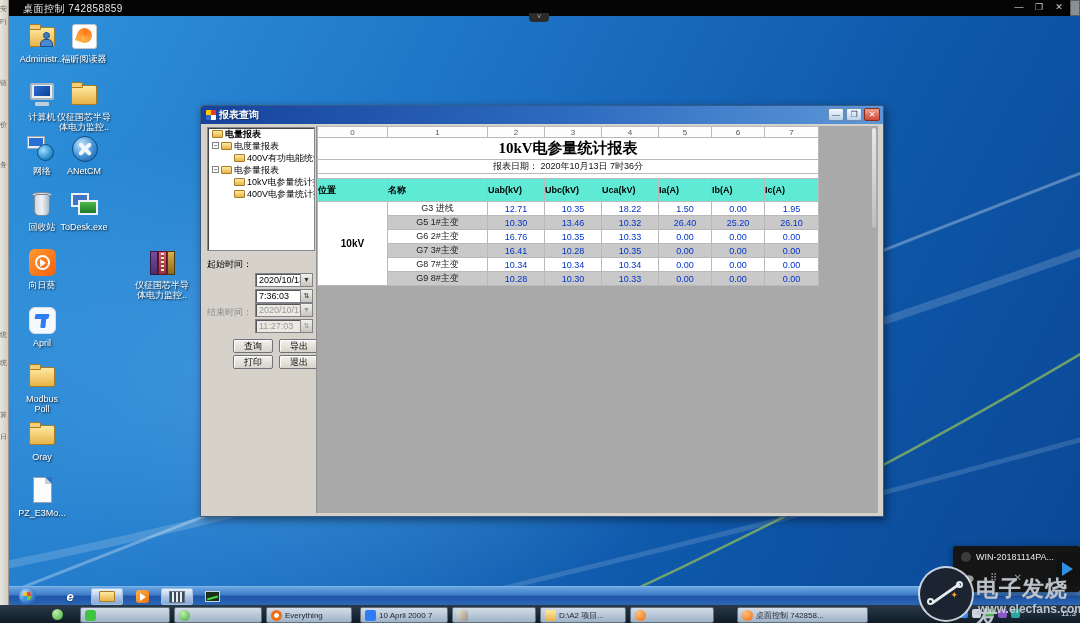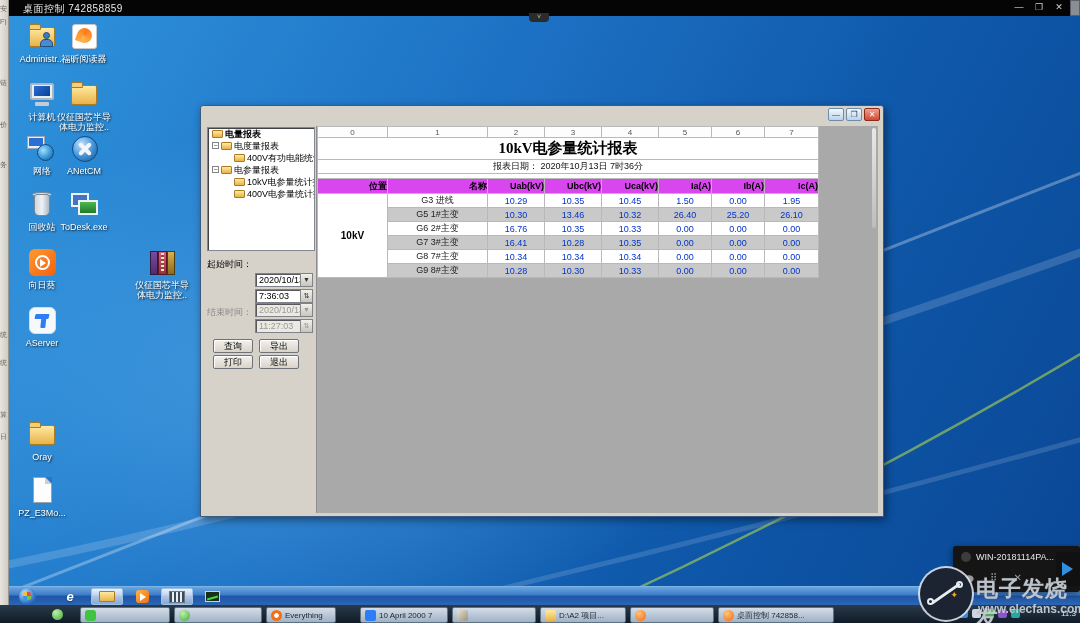--- a/index.html
+++ b/index.html
@@ -94,31 +94,31 @@
   .tfold { display:inline-block; width:11px; height:8px; background:linear-gradient(180deg,#ffe9a0,#e8b34a); border:1px solid #a97c22; border-radius:1px; vertical-align:-1px; margin-right:2px; }
   .trow.b { font-weight:bold; }
   .ind1 { padding-left:4px; } .ind3 { padding-left:26px; }
 
   .ctl-label { position:absolute; font-size:9px; color:#000; }
   .ctl-label.dis { color:#8a8a8a; }
   .combo,.spin { position:absolute; width:58px; height:14px; background:#fff; border:1px solid #7f8389; box-shadow:inset 1px 1px 0 #55585c; font-size:9px; line-height:12px; padding-left:3px; color:#000; }
   .combo .dd,.spin .ud { position:absolute; right:0; top:0; width:12px; height:12px; background:linear-gradient(180deg,#f2f1ee,#c9c5bc); border-left:1px solid #8a8a8a; font-size:7px; text-align:center; line-height:11px; color:#333; }
   .dis .dd,.dis .ud { color:#9a9a9a; }
   .combo.dis,.spin.dis { background:#ece9e2; color:#9a9a9a; }
-  .pbtn { position:absolute; width:40px; height:14px; background:linear-gradient(180deg,#f4f2ee,#d8d4ca); border:1px solid #6f7278; border-radius:2px; font-size:9px; text-align:center; line-height:13px; color:#000; box-shadow:1px 1px 0 #fff inset; }
+  .pbtn { position:absolute; width:40px; height:14px; background:linear-gradient(180deg,#f4f2ee,#d8d4ca); border:1px solid #6f7278; border-radius:2px; font-size:9px; text-align:center; line-height:13px; color:#000; box-shadow:1px 1px 0 #fff inset;margin-left:20px; }
 
   
   #tbl-area { position:absolute; left:115px; top:20px; width:562px; height:387px; background:#a9a9a9; border-left:1px solid #8f8f8f; }
   #rpt { border-collapse:collapse; table-layout:fixed; width:501px; background:#fff; }
   #rpt td { border:1px solid #b9b9b9; overflow:hidden; white-space:nowrap; }
   #rpt .num { height:11px; font-size:8px; color:#555; text-align:center; background:#fdfdfd; }
   #rpt .ttl { height:22px; font-size:15px; font-weight:bold; text-align:center; font-family:"Liberation Serif", serif; color:#000; }
   #rpt .date { height:13px; font-size:9px; text-align:center; color:#111; }
   #rpt .gap { height:5px; background:#fff; }
-  #rpt .hdr { height:15px; font-size:9px; font-weight:bold; text-align:right; background:#d946ef; color:#000; }
+  #rpt .hdr { height:23px; font-size:9px; font-weight:bold; text-align:left; background:#5eead4; color:#000; }
   #rpt .loc { font-size:10px; font-weight:bold; text-align:center; background:#fff; color:#000; }
   #rpt .nm { height:13px; font-size:9px; text-align:center; color:#222; }
   #rpt .val { font-size:9px; text-align:center; color:#0033cc; }
   #rpt tr.alt .nm, #rpt tr.alt .val { background:#c9c9c9; }
   #tbl-sb { position:absolute; right:2px; top:2px; width:4px; height:100px; background:linear-gradient(180deg,#e8e8e8,#bdbdbd); border-radius:2px; }
 
   
   #rtaskbar { left:9px; top:586px; width:1071px; height:19px; background:linear-gradient(180deg,#6aa6e0 0%,#3c7ac8 45%,#1e55a8 50%,#2c66b4 100%); border-top:1px solid #7db4e8; z-index:4; }
   #start-orb { position:absolute; left:10px; top:1px; width:17px; height:17px; border-radius:50%; background:radial-gradient(circle at 35% 30%,#bfe0ff,#3a7fd0 55%,#123f86); border:1px solid #0d3succeed68; }
   #start-orb .flag { position:absolute; left:4px; top:4px; width:8px; height:8px; border-radius:2px; background:conic-gradient(#e84c3d 0 25%,#7bc142 0 50%,#2f9be0 0 75%,#f5c028 0); transform:rotate(-8deg); }
@@ -278,39 +278,51 @@
         </div>
       <div class="lbl">仪征国芯半导
 体电力监控..</div>
     </div>
     <div class="dicon" style="left:4px;top:290px">
       <div class="glyph ic-todesk">
           <i class="g-base sq"></i>
           <i class="g-base t1"></i>
           <i class="g-base t2"></i>
         </div>
-      <div class="lbl">AServer</div>
+      <div class="lbl">April</div>
+    </div>
+    <div class="dicon" style="left:4px;top:346px">
+      <div class="glyph ic-folder">
+          <i class="g-base f1"></i>
+          <i class="g-base f2"></i>
+        </div>
+      <div class="lbl">Modbus
+Poll</div>
     </div>
     <div class="dicon" style="left:4px;top:404px">
       <div class="glyph ic-folder">
           <i class="g-base f1"></i>
           <i class="g-base f2"></i>
         </div>
       <div class="lbl">Oray</div>
     </div>
     <div class="dicon" style="left:4px;top:460px">
       <div class="glyph ic-doc">
           <i class="g-base p1"></i>
           <i class="g-base p2"></i>
         </div>
       <div class="lbl">PZ_E3Mo...</div>
     </div>
   </div>
 
   <div class="abs" id="rwin">
+    <div id="rwin-tb">
+      <div id="rwin-ico"></div>
+      <div id="rwin-title">报表查询</div>
+    </div>
     <div id="rwin-btns">
       <div class="wbtn">—</div>
       <div class="wbtn">❐</div>
       <div class="wbtn" id="rwin-close">✕</div>
     </div>
 
     <div id="tree-box">
       <div class="trow b ind1"><span class="tfold"></span><span>电量报表</span></div>
       <div class="trow ind1"><span class="exp">−</span><span class="tfold"></span><span>电度量报表</span></div>
       <div class="trow ind3"><span class="tfold"></span><span>400V有功电能统计报表</span></div>
@@ -369,23 +381,23 @@
               <td class="hdr">Uab(kV)</td>
               <td class="hdr">Ubc(kV)</td>
               <td class="hdr">Uca(kV)</td>
               <td class="hdr">Ia(A)</td>
               <td class="hdr">Ib(A)</td>
               <td class="hdr">Ic(A)</td>
         </tr>
         <tr>
           <td class="loc" rowspan="6">10kV</td>
           <td class="nm">G3 进线</td>
-              <td class="val">10.29</td>
+              <td class="val">12.71</td>
               <td class="val">10.35</td>
-              <td class="val">10.45</td>
+              <td class="val">18.22</td>
               <td class="val">1.50</td>
               <td class="val">0.00</td>
               <td class="val">1.95</td>
         </tr>
         <tr class="alt">
           <td class="nm">G5 1#主变</td>
               <td class="val">10.30</td>
               <td class="val">13.46</td>
               <td class="val">10.32</td>
               <td class="val">26.40</td>
@@ -463,41 +475,41 @@
     <i class="hico h-chrome abs" style="left:18px;top:4px"></i>
     <i class="hico h-green abs" style="left:52px;top:4px"></i>
     <div class="hbtn" style="left:80px;width:90px">
         <i class="hico h-wechat"></i>
         <span></span>
       </div>
     <div class="hbtn" style="left:174px;width:88px">
         <i class="hico h-green"></i>
         <span></span>
       </div>
-    <div class="hbtn" style="left:266px;width:70px">
+    <div class="hbtn" style="left:266px;width:86px">
         <i class="hico h-everything"></i>
         <span>Everything</span>
       </div>
     <div class="hbtn" style="left:360px;width:88px">
         <i class="hico h-txt"></i>
         <span>10 April 2000 7</span>
       </div>
     <div class="hbtn" style="left:452px;width:84px">
         <i class="hico h-pencil"></i>
         <span></span>
       </div>
     <div class="hbtn" style="left:540px;width:86px">
         <i class="hico h-folder"></i>
         <span>D:\A2 项目...</span>
       </div>
     <div class="hbtn" style="left:630px;width:84px">
         <i class="hico h-gear"></i>
         <span></span>
       </div>
-    <div class="hbtn" style="left:718px;width:116px">
+    <div class="hbtn" style="left:737px;width:131px">
         <i class="hico h-gear"></i>
         <span>桌面控制 742858...</span>
       </div>
     <div id="htray">
       <i style="background:#d83a2e"></i>
       <i style="background:#e8a020"></i>
       <i style="background:#3a86d8"></i>
       <i style="background:#cfd6dd"></i>
       <i style="background:#46b450"></i>
       <i style="background:#8a56c8"></i>

